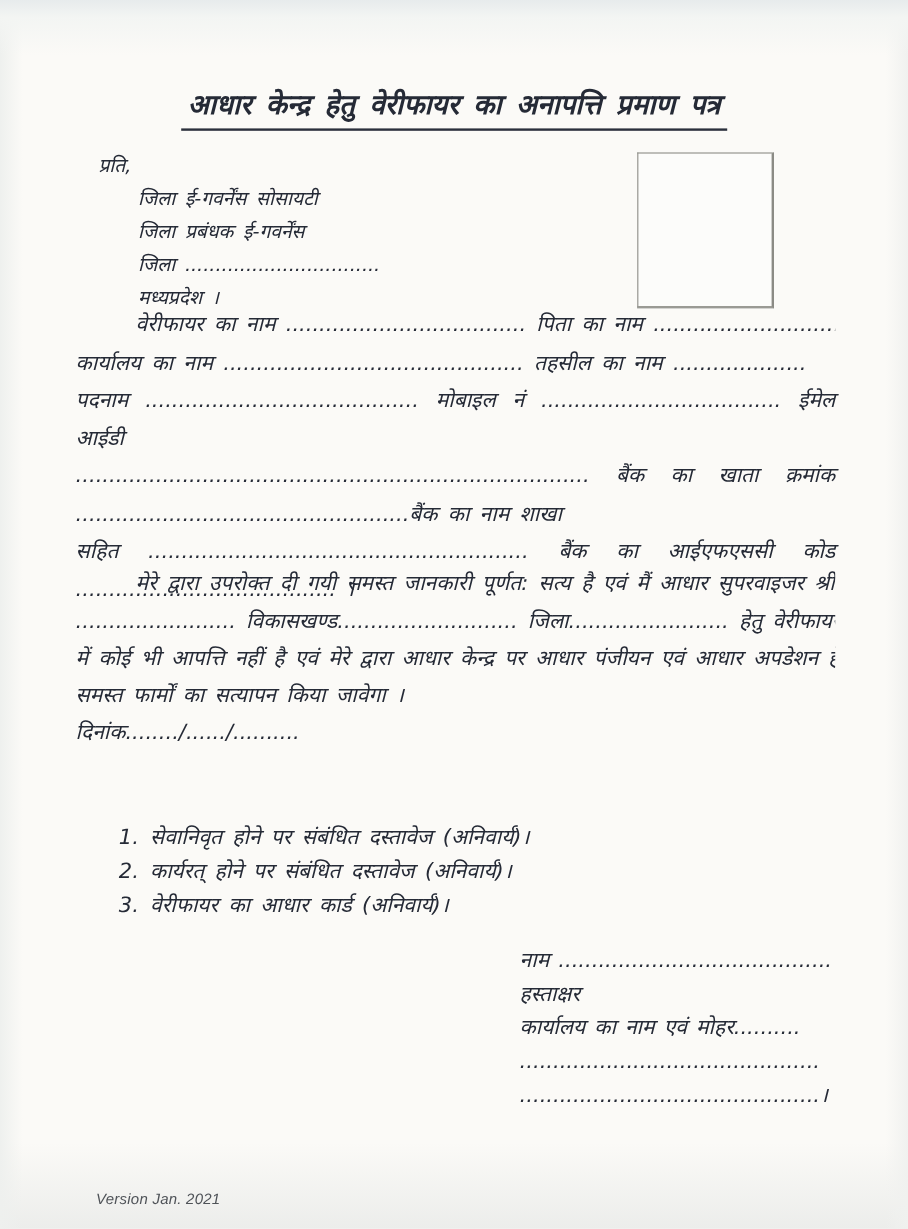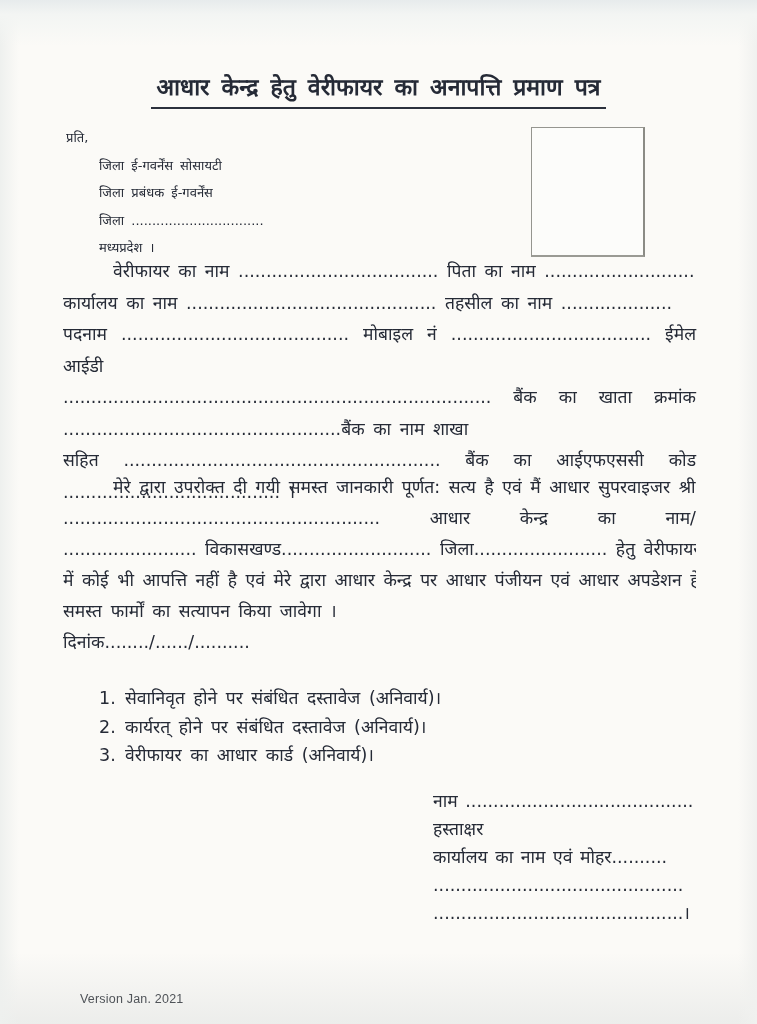--- a/index.html
+++ b/index.html
@@ -9,37 +9,38 @@
     margin:0 auto;
     background:
       linear-gradient(180deg, #e7ebec 0%, #f3f5f3 1.4%, rgba(251,250,247,0) 4.5%),
       linear-gradient(90deg, #eef0ee 0%, rgba(251,250,247,0) 2.5%),
       linear-gradient(270deg, #f0f1ef 0%, rgba(251,250,247,0) 2.5%),
       linear-gradient(0deg, #ecedeb 0%, rgba(251,250,247,0) 7%),
       #fbfaf7;
     color:#252a36;
     font-family:"DejaVu Sans","Liberation Sans",sans-serif;
     overflow:hidden;
+    font-style:italic;
   }
 
   .title-wrap {
     position:absolute; top:70px; left:0; right:0;
     text-align:center;
   }
   .title {
     display:inline-block;
     font-size:23px; font-weight:700;
     word-spacing:4px;
     border-bottom:2px solid #2b303c;
     padding:0 6px 5px 6px;
   }
 
   .address {
-    position:absolute; top:124px; left:66px;
-    font-size:13px; line-height:27.5px; word-spacing:3px;
+    position:absolute; top:124px; left:82px;
+    font-size:16px; line-height:27.5px; word-spacing:3px;
   }
   .address .addr-lines { margin-left:33px; }
 
   .photo-box {
     position:absolute; left:531px; top:127px;
     width:111px; height:127px;
     border:1px solid #95958f;
     border-right:2px solid #8b8b85;
     border-bottom:2px solid #9a9a94;
     background:#fcfcfa;
@@ -104,21 +105,20 @@
     <div class="line nowrap">कार्यालय का नाम ............................................. तहसील का नाम ....................</div>
     <div class="line just">पदनाम ......................................... मोबाइल नं .................................... ईमेल आईडी</div>
     <div class="line just">............................................................................. बैंक का खाता क्रमांक</div>
     <div class="line nowrap">..................................................बैंक का नाम शाखा</div>
     <div class="line just">सहित ......................................................... बैंक का आईएफएससी कोड</div>
     <div class="line nowrap">....................................... ।</div>
   </div>
 
   <div class="para para2">
     <div class="line indent nowrap">मेरे द्वारा उपरोक्त दी गयी समस्त जानकारी पूर्णत: सत्य है एवं मैं आधार सुपरवाइजर श्री</div>
-    <div class="line just">......................................................... आधार केन्द्र का नाम/</div>
     <div class="line nowrap">........................ विकासखण्ड........................... जिला........................ हेतु वेरीफायर बनाये जाने</div>
     <div class="line nowrap">में कोई भी आपत्ति नहीं है एवं मेरे द्वारा आधार केन्द्र पर आधार पंजीयन एवं आधार अपडेशन हेतु</div>
     <div class="line nowrap">समस्त फार्मों का सत्यापन किया जावेगा ।</div>
     <div class="line nowrap">दिनांक......../....../..........</div>
   </div>
 
   <div class="attach">
     <div class="attach-items">
       <div class="attach-item">
         <span class="num">1.</span>

